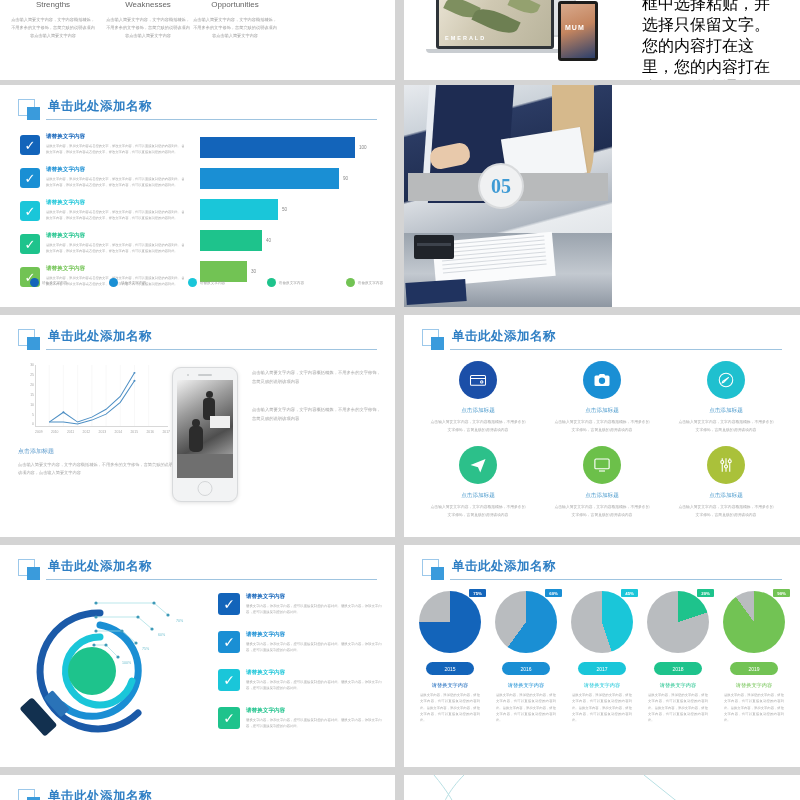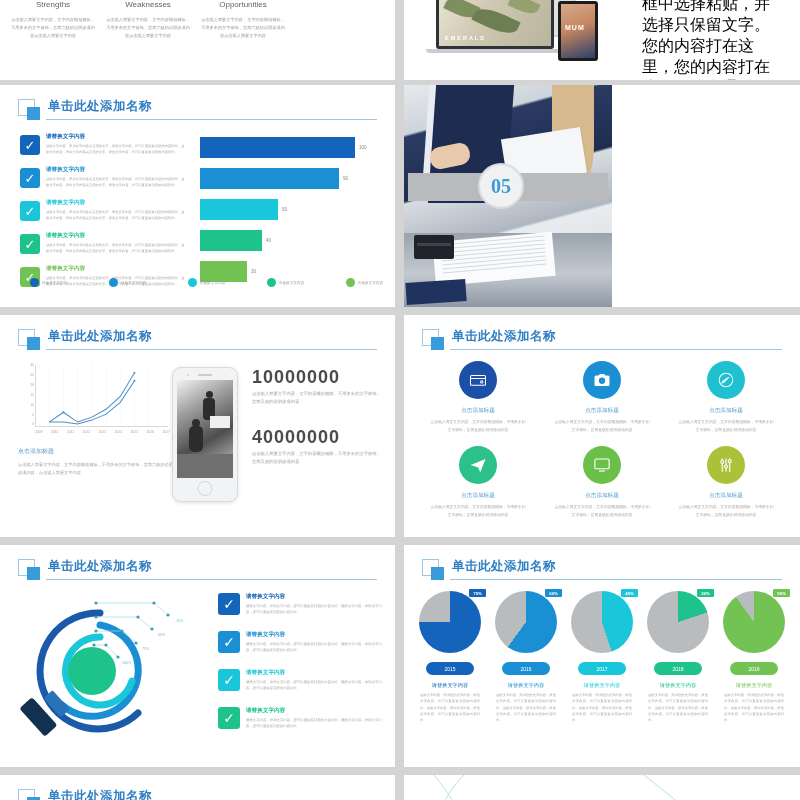--- a/index.html
+++ b/index.html
@@ -221,21 +221,21 @@
   <div class="slide col-l r1">
     <div class="swot">
       <div class="swot-col" style="left:105px">
         <h4>Weaknesses</h4>
         <p>点击输入简要文字内容，文字内容概括精炼，不用多余的文字修饰，言简意赅的说明该项内容点击输入简要文字内容</p>
       </div>
       <div class="swot-col" style="left:10px">
         <h4>Strengths</h4>
         <p>点击输入简要文字内容，文字内容概括精炼，不用多余的文字修饰，言简意赅的说明该项内容点击输入简要文字内容</p>
       </div>
-      <div class="swot-col" style="left:200px">
+      <div class="swot-col" style="left:192px">
         <h4>Opportunities</h4>
         <p>点击输入简要文字内容，文字内容概括精炼，不用多余的文字修饰，言简意赅的说明该项内容点击输入简要文字内容</p>
       </div>
     </div>
   </div>
 
   <div class="slide col-r r1">
     <div class="dev-wrap">
       <div class="monitor"></div>
       <div class="mon-stand"></div>
@@ -439,25 +439,23 @@
         <div class="ph-fig" style="left:12px; top:46px; width:14px; height:26px; border-radius:5px;"></div>
         <div class="ph-fig" style="left:15px; top:39px; width:8px;  height:8px;  border-radius:50%;"></div>
         <div class="ph-fig" style="left:33px; top:36px; width:20px; height:12px; background:#f0f0f0;"></div>
         <div class="ph-fig" style="left:0px;  top:74px; width:58px; height:24px; background:#6f6f6f;"></div>
       </div>
       <div class="ph-home"></div>
     </div>
 
     <div class="nums">
       <div>
-        <div class="num-big">10000000</div>
         <div class="num-p">点击输入简要文字内容，文字内容概括精炼，不用多余的文字修饰，言简意赅的说明该项内容</div>
       </div>
       <div style="margin-top:20px">
-        <div class="num-big">40000000</div>
         <div class="num-p">点击输入简要文字内容，文字内容概括精炼，不用多余的文字修饰，言简意赅的说明该项内容</div>
       </div>
     </div>
   </div>
 
   <div class="slide col-r r3">
     <div class="sl-head">
       <div class="sq1"></div>
       <div class="sq2"></div>
       <div class="htxt">单击此处添加名称</div>

